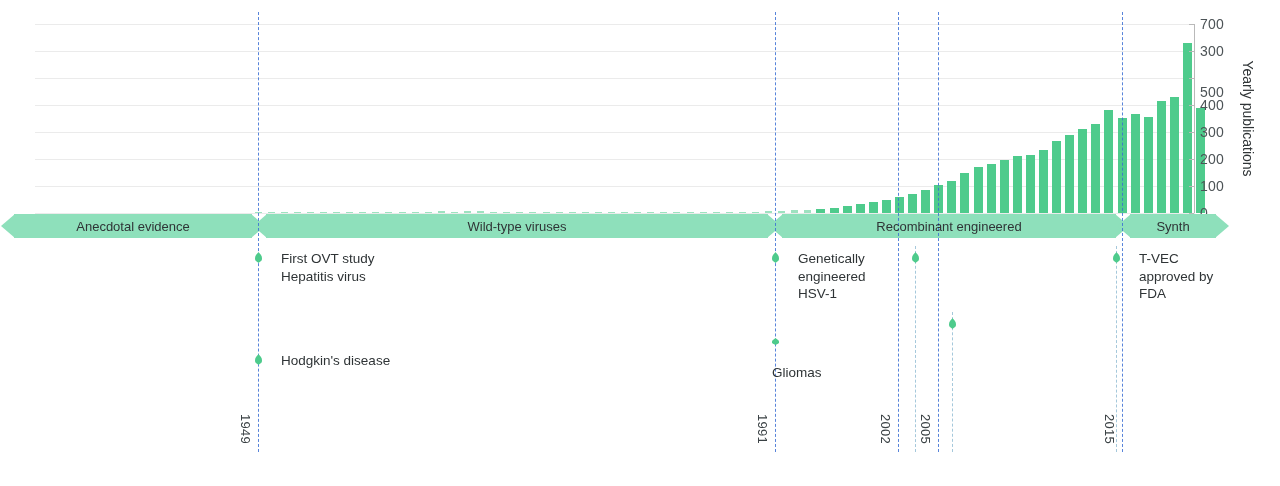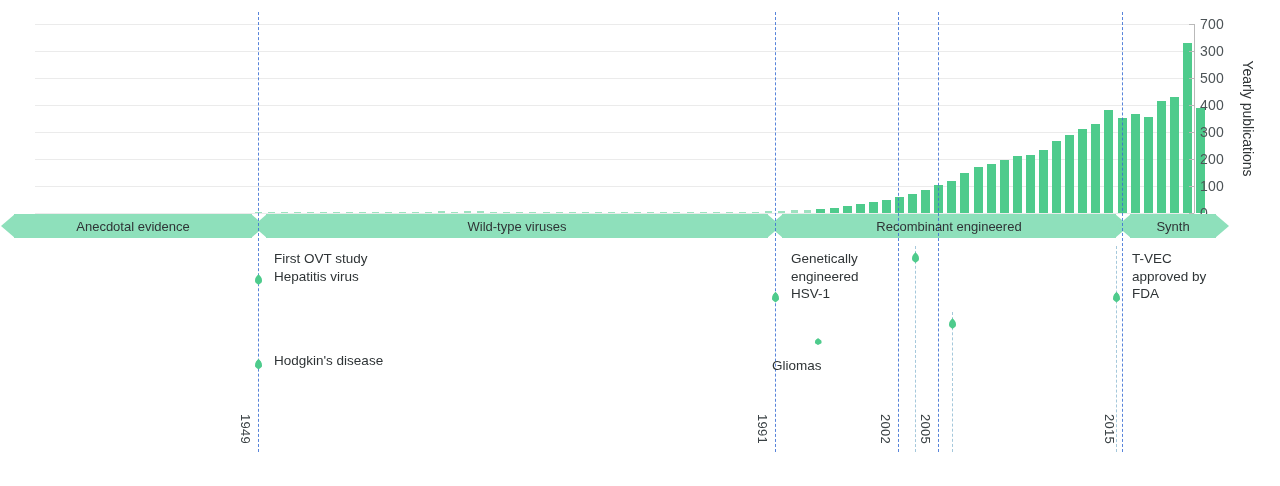--- a/index.html
+++ b/index.html
@@ -43,21 +43,21 @@
   .vline{
     position:absolute;top:12px;width:0;border-left:1.4px dashed #3b6fd4;opacity:.85;
   }
   .vline.annot{border-left:1.4px dashed #9cc3d8;opacity:.9;}
   .yearlabel{
     position:absolute;font-size:13px;color:#3a4144;white-space:nowrap;
     transform-origin:0 0;transform:rotate(90deg);letter-spacing:.3px;
   }
 
   
-  .annot-item{position:absolute;display:flex;align-items:flex-end;gap:12px;}
+  .annot-item{position:absolute;display:flex;align-items:flex-start;gap:19px;}
   .annot-dot{
     width:7px;height:11px;flex:0 0 7px;margin-top:2px;
     background:#4ecb8c;border-radius:50% 50% 50% 50%/60% 60% 40% 40%;
     clip-path:polygon(50% 0,100% 38%,100% 74%,50% 100%,0 74%,0 38%);
   }
   .annot-text{font-size:13.5px;line-height:17.5px;color:#2f3436;white-space:pre-line;}
 </style>
 </head>
 <body>
 
@@ -150,21 +150,21 @@
       <div class="bar" title="2021: 390" style="left: 1161.05px; width: 9px; height: 105.3px; background: rgb(78, 203, 140);"></div>
     </div>
 
   <div id="yaxis-line"></div>
   <div id="yaxis-ticks">
       <div class="ytick-mark" style="top: 24px;"></div>
       <div class="ytick-label" style="top: 24px;">700</div>
       <div class="ytick-mark" style="top: 51px;"></div>
       <div class="ytick-label" style="top: 51px;">300</div>
       <div class="ytick-mark" style="top: 78px;"></div>
-      <div class="ytick-label" style="top: 78px;">500</div>
+      <div class="ytick-label" style="top: 92px;">500</div>
       <div class="ytick-mark" style="top: 105px;"></div>
       <div class="ytick-label" style="top: 105px;">400</div>
       <div class="ytick-mark" style="top: 132px;"></div>
       <div class="ytick-label" style="top: 132px;">300</div>
       <div class="ytick-mark" style="top: 159px;"></div>
       <div class="ytick-label" style="top: 159px;">200</div>
       <div class="ytick-mark" style="top: 186px;"></div>
       <div class="ytick-label" style="top: 186px;">100</div>
       <div class="ytick-mark" style="top: 213px;"></div>
       <div class="ytick-label" style="top: 213px;">0</div>

